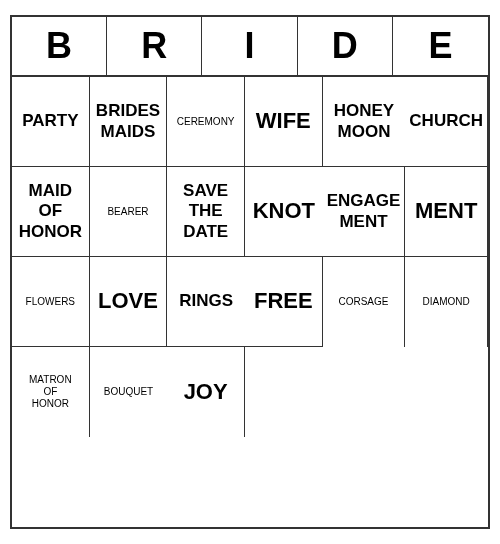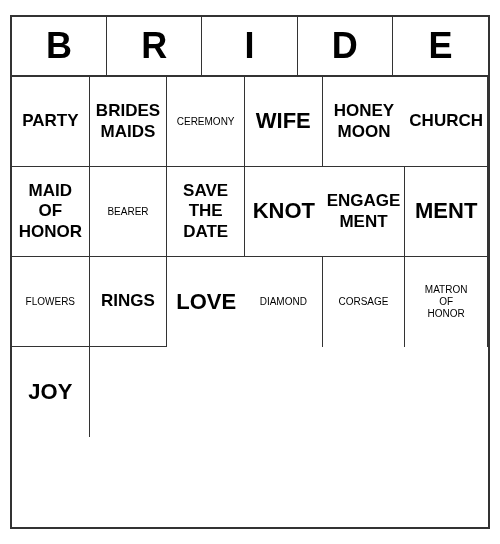--- a/index.html
+++ b/index.html
@@ -102,20 +102,22 @@
       <div class="bingo-cell large-text">WIFE</div>
       <div class="bingo-cell medium-text">HONEY<br>MOON</div>
       <div class="bingo-cell medium-text">CHURCH</div>
       <div class="bingo-cell medium-text">MAID<br>OF<br>HONOR</div>
       <div class="bingo-cell small-text">BEARER</div>
       <div class="bingo-cell medium-text">SAVE<br>THE<br>DATE</div>
       <div class="bingo-cell large-text">KNOT</div>
       <div class="bingo-cell medium-text">ENGAGE<br>MENT</div>
       <div class="bingo-cell large-text">MENT</div>
       <div class="bingo-cell small-text">FLOWERS</div>
+      <div class="bingo-cell large-text">LOVE</div>
       <div class="bingo-cell medium-text">RINGS</div>
-      <div class="bingo-cell large-text">LOVE</div>
+      <div class="bingo-cell large-text">FREE</div>
+      <div class="bingo-cell small-text">CORSAGE</div>
       <div class="bingo-cell small-text">DIAMOND</div>
-      <div class="bingo-cell small-text">CORSAGE</div>
       <div class="bingo-cell small-text">MATRON<br>OF<br>HONOR</div>
+      <div class="bingo-cell small-text">BOUQUET</div>
       <div class="bingo-cell large-text">JOY</div>
     </div>
 </div>
 
 </body></html>

